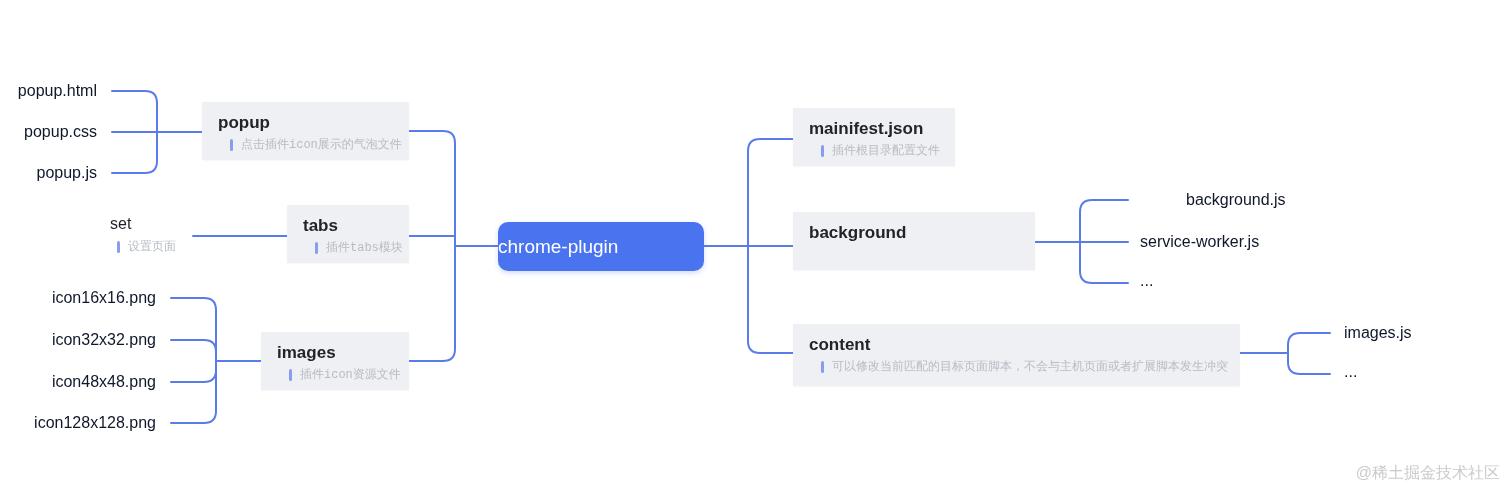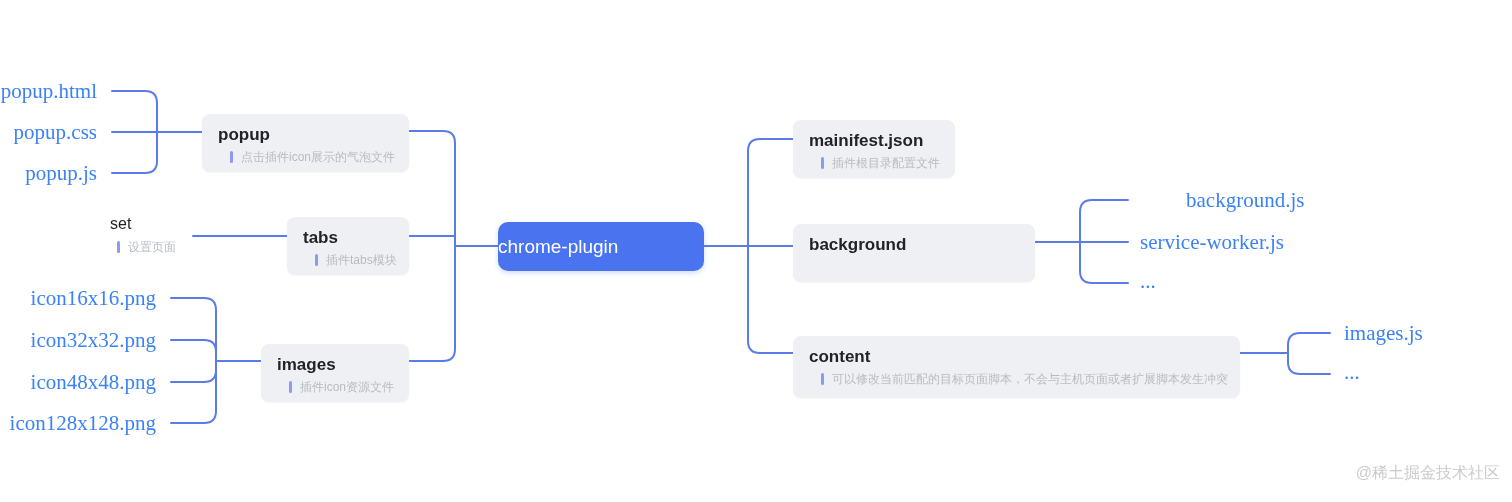--- a/index.html
+++ b/index.html
@@ -8,45 +8,43 @@
     position:relative; width:1512px; height:502px; overflow:hidden;
     background:#ffffff;
     font-family:"Liberation Sans","DejaVu Sans",sans-serif;
     color:#1d2127;
   }
   svg.wires { position:absolute; left:0; top:0; width:1512px; height:502px; }
   svg.wires path { fill:none; stroke:#5b7ce6; stroke-width:2; stroke-linecap:round; }
 
   
   .leaf {
-    position:absolute; font-size:21px; line-height:20px; color:#3b82f6;
+    position:absolute; font-size:16px; line-height:20px; color:#0f172a;
     white-space:nowrap;
-    font-family:Liberation Serif, serif;
   }
   .leaf.ralign { text-align:right; }
 
   
   .nodebox {
-    position:absolute; background:#eef0f3; border-radius:8px;
+    position:absolute; background:#eef0f3; border-radius:1px;
     padding:9px 16px 8px 16px; height:58px;
     box-shadow:0 1px 2px rgba(0,0,0,0.04);
     white-space:nowrap;
-    margin-top:12px;
   }
   .nodebox .title {
     font-size:17px; font-weight:600; line-height:23px; color:#20242a;
   }
   .nodebox .descrow, .plainnode .descrow {
     display:flex; align-items:center; margin-top:3px; margin-left:12px;
   }
   .bar {
     display:inline-block; width:3px; height:12px; border-radius:1.5px;
     background:#8b9bf0; margin-right:8px; flex:0 0 auto;
   }
-  .desc { font-size:12px; line-height:16px; color:#b7bcc4; white-space:nowrap; }
+  .desc { font-size:12px; line-height:16px; color:#b7bcc4; white-space:nowrap;font-family:Liberation Mono, monospace; }
 
   
   .plainnode { position:absolute; white-space:nowrap; }
   .plainnode .title { font-size:16px; font-weight:500; line-height:20px; color:#1d2127; }
   .plainnode .descrow { margin-left:7px; margin-top:5px; }
 
   
   .rootnode {
     position:absolute; left:498px; top:222px; width:206px; height:49px;
     background:#4a73f0; border-radius:10px;

